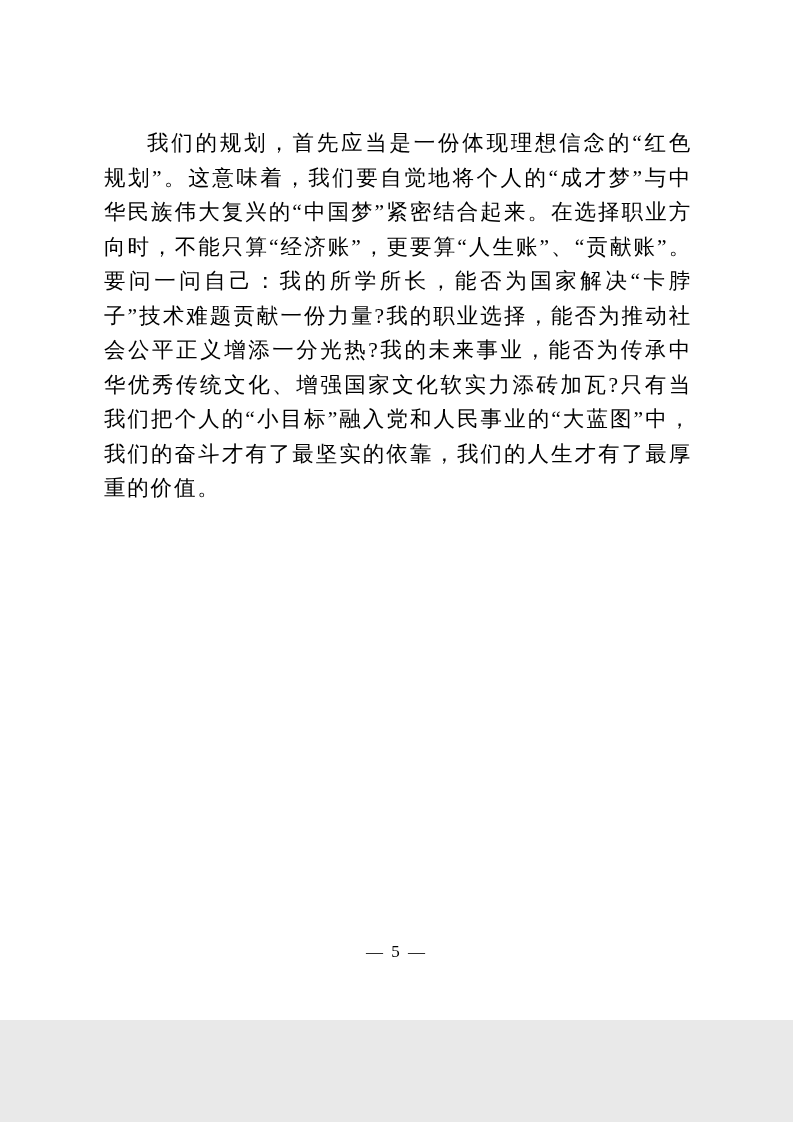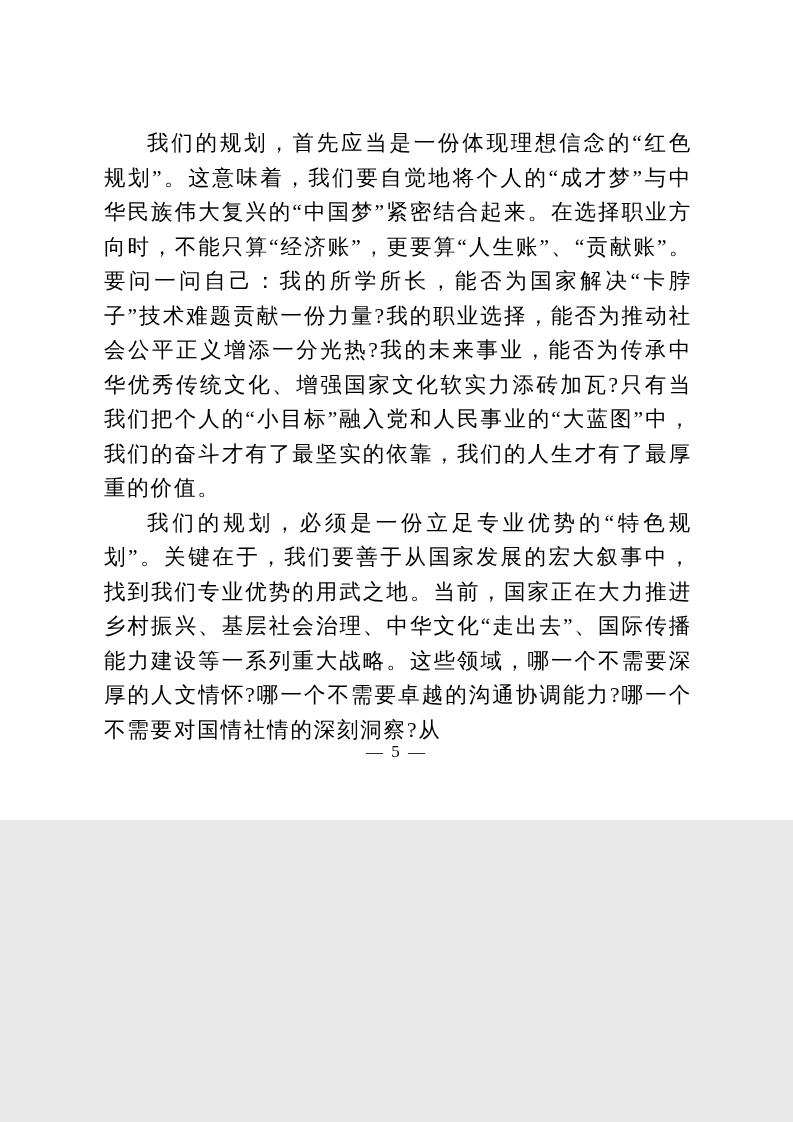--- a/index.html
+++ b/index.html
@@ -3,21 +3,21 @@
 <meta charset="utf-8">
 <style>
   html, body {
     margin: 0;
     padding: 0;
     background: #e9e9e9;
   }
   .page {
     position: relative;
     width: 793px;
-    height: 820px;
+    height: 1020px;
     margin: 0 auto;
     background: #ffffff;
     box-sizing: border-box;
     padding: 126px 101px 0 104px;
     overflow: hidden;
     font-family: "Liberation Serif", "DejaVu Serif", serif;
     color: #000000;
   }
   .doc-body p {
     margin: 0;
@@ -43,19 +43,18 @@
     color: #000000;
     font-family: "Liberation Serif", "DejaVu Serif", serif;
   }
 </style>
 </head>
 <body>
 
 <div class="page">
   <div class="doc-body">
     <p>我们的规划，首先应当是一份体现理想信念的“红色规划”。这意味着，我们要自觉地将个人的“成才梦”与中华民族伟大复兴的“中国梦”紧密结合起来。在选择职业方向时，不能只算“经济账”，更要算“人生账”、“贡献账”。要问一问自己：我的所学所长，能否为国家解决“卡脖子”技术难题贡献一份力量?我的职业选择，能否为推动社会公平正义增添一分光热?我的未来事业，能否为传承中华优秀传统文化、增强国家文化软实力添砖加瓦?只有当我们把个人的“小目标”融入党和人民事业的“大蓝图”中，我们的奋斗才有了最坚实的依靠，我们的人生才有了最厚重的价值。</p>
-    <p>我们的规划，必须是一份立足专业优势的“特色规划”。关键在于，我们要善于从国家发展的宏大叙事中，找到我们专业优势的用武之地。当前，国家正在大力推进乡村振兴、基层社会治理、中华文化“走出去”、国际传播能力建设等一系列重大战略。这些领域，哪一个不需要深厚的人文情怀?哪一个不需要卓越的沟通协调能力?哪一个不需要对国情社情的深刻洞察?从</p>
   </div>
 
   <div class="page-footer">
     <span class="page-number">— 5 —</span>
   </div>
 </div>
 
 </body></html>

